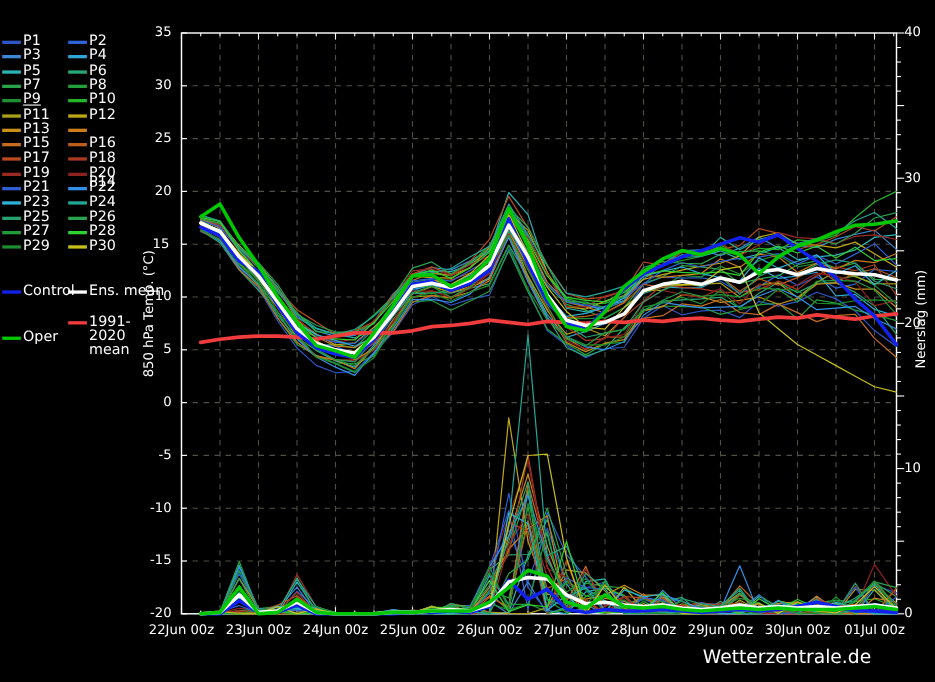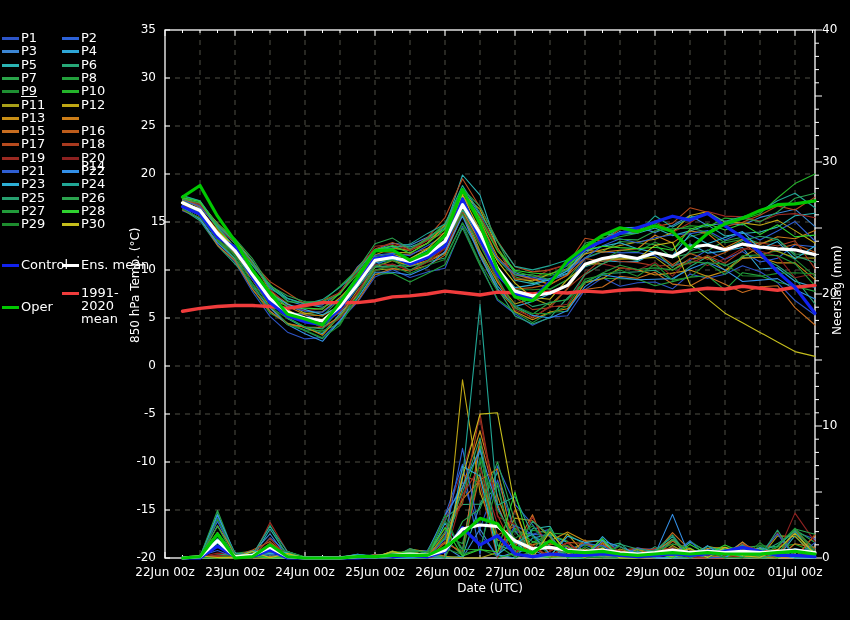--- a/index.html
+++ b/index.html
@@ -361,21 +361,21 @@
       <polyline points="182.5,558.0 200.0,556.7 217.5,540.8 235.0,556.7 252.5,555.4 270.0,547.4 287.5,556.7 305.0,558.0 322.5,558.0 340.0,558.0 357.5,556.7 375.0,556.7 392.5,555.4 410.0,554.0 427.5,555.4 445.0,550.1 462.5,529.0 480.0,525.0 497.5,526.3 515.0,540.8 532.5,548.8 550.0,547.4 567.5,550.1 585.0,551.4 602.5,550.1 620.0,552.7 637.5,554.0 655.0,552.7 672.5,550.1 690.0,552.7 707.5,551.4 725.0,552.7 742.5,551.4 760.0,552.7 777.5,551.4 795.0,550.1 815.0,552.7" fill="none" stroke="#ffffff" stroke-width="3.2" stroke-linejoin="round" stroke-linecap="round"></polyline>
       <polyline points="182.5,202.8 200.0,210.5 217.5,233.5 235.0,250.8 252.5,274.8 270.0,298.8 287.5,312.2 305.0,318.0 322.5,320.9 340.0,306.5 357.5,284.4 375.0,260.4 392.5,257.5 410.0,261.4 427.5,254.6 445.0,241.2 462.5,204.7 480.0,233.5 497.5,268.1 515.0,291.1 532.5,295.9 550.0,293.0 567.5,285.4 585.0,264.2 602.5,258.5 620.0,255.6 637.5,258.5 655.0,252.7 672.5,256.6 690.0,247.0 707.5,245.0 725.0,249.8 742.5,244.1 760.0,247.0 777.5,248.9 795.0,249.8 815.0,254.6" fill="none" stroke="#ffffff" stroke-width="3.2" stroke-linejoin="round" stroke-linecap="round"></polyline>
       <polyline points="182.5,558.0 200.0,556.7 217.5,534.2 235.0,558.0 252.5,556.7 270.0,544.8 287.5,556.7 305.0,558.0 322.5,558.0 340.0,558.0 357.5,556.7 375.0,556.7 392.5,555.4 410.0,555.4 427.5,555.4 445.0,547.4 462.5,534.2 480.0,518.4 497.5,523.7 515.0,547.4 532.5,552.7 550.0,540.8 567.5,551.4 585.0,552.7 602.5,551.4 620.0,554.0 637.5,555.4 655.0,554.0 672.5,552.7 690.0,554.0 707.5,552.7 725.0,554.0 742.5,554.0 760.0,554.0 777.5,552.7 795.0,551.4 815.0,554.0" fill="none" stroke="#00c800" stroke-width="3.2" stroke-linejoin="round" stroke-linecap="round"></polyline>
       <polyline points="182.5,197.0 200.0,185.5 217.5,216.2 235.0,241.2 252.5,270.0 270.0,293.0 287.5,314.2 305.0,319.0 322.5,324.7 340.0,302.6 357.5,277.7 375.0,250.8 392.5,249.8 410.0,260.4 427.5,252.7 445.0,235.4 462.5,189.4 480.0,223.9 497.5,270.0 515.0,296.9 532.5,300.7 550.0,283.4 567.5,260.4 585.0,247.0 602.5,235.4 620.0,227.8 637.5,231.6 655.0,225.8 672.5,231.6 690.0,248.9 707.5,233.5 725.0,223.9 742.5,218.2 760.0,210.5 777.5,204.7 795.0,203.8 815.0,200.9" fill="none" stroke="#00c800" stroke-width="3.2" stroke-linejoin="round" stroke-linecap="round"></polyline>
     </svg>
   <div id="ticklabels">
       <div class="tick tl" style="left: 114px; top: 22px;">35</div>
       <div class="tick tl" style="left: 114px; top: 70px;">30</div>
       <div class="tick tl" style="left: 114px; top: 118px;">25</div>
       <div class="tick tl" style="left: 114px; top: 166px;">20</div>
-      <div class="tick tl" style="left: 124px; top: 214px;">15</div>
+      <div class="tick tl" style="left: 112px; top: 214px;">15</div>
       <div class="tick tl" style="left: 114px; top: 262px;">10</div>
       <div class="tick tl" style="left: 114px; top: 310px;">5</div>
       <div class="tick tl" style="left: 114px; top: 358px;">0</div>
       <div class="tick tl" style="left: 114px; top: 406px;">-5</div>
       <div class="tick tl" style="left: 114px; top: 454px;">-10</div>
       <div class="tick tl" style="left: 114px; top: 502px;">-15</div>
       <div class="tick tl" style="left: 114px; top: 550px;">-20</div>
       <div class="tick tr" style="left: 822px; top: 22px;">40</div>
       <div class="tick tr" style="left: 822px; top: 154px;">30</div>
       <div class="tick tr" style="left: 822px; top: 286px;">20</div>
@@ -387,14 +387,14 @@
       <div class="tick tx" style="left: 333px; top: 565px;">25Jun 00z</div>
       <div class="tick tx" style="left: 403px; top: 565px;">26Jun 00z</div>
       <div class="tick tx" style="left: 473px; top: 565px;">27Jun 00z</div>
       <div class="tick tx" style="left: 543px; top: 565px;">28Jun 00z</div>
       <div class="tick tx" style="left: 613px; top: 565px;">29Jun 00z</div>
       <div class="tick tx" style="left: 683px; top: 565px;">30Jun 00z</div>
       <div class="tick tx" style="left: 753px; top: 565px;">01Jul 00z</div>
     </div>
   <div class="ylab left">850 hPa Temp. (°C)</div>
   <div class="ylab right">Neerslag (mm)</div>
-  <div class="xlab">Date (UTC)</div>
+  <div class="foot fr">Wetterzentrale.de</div>
 </div>
 
 </body></html>

